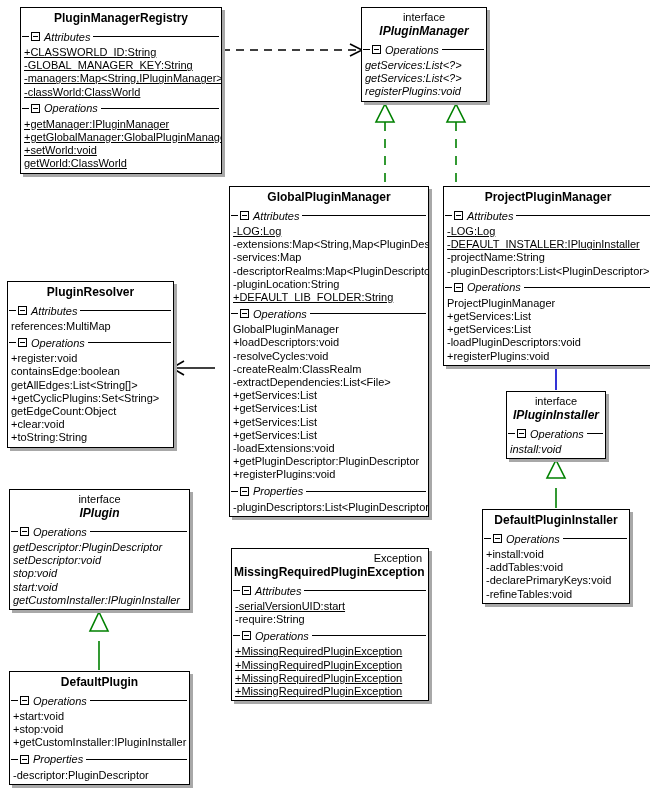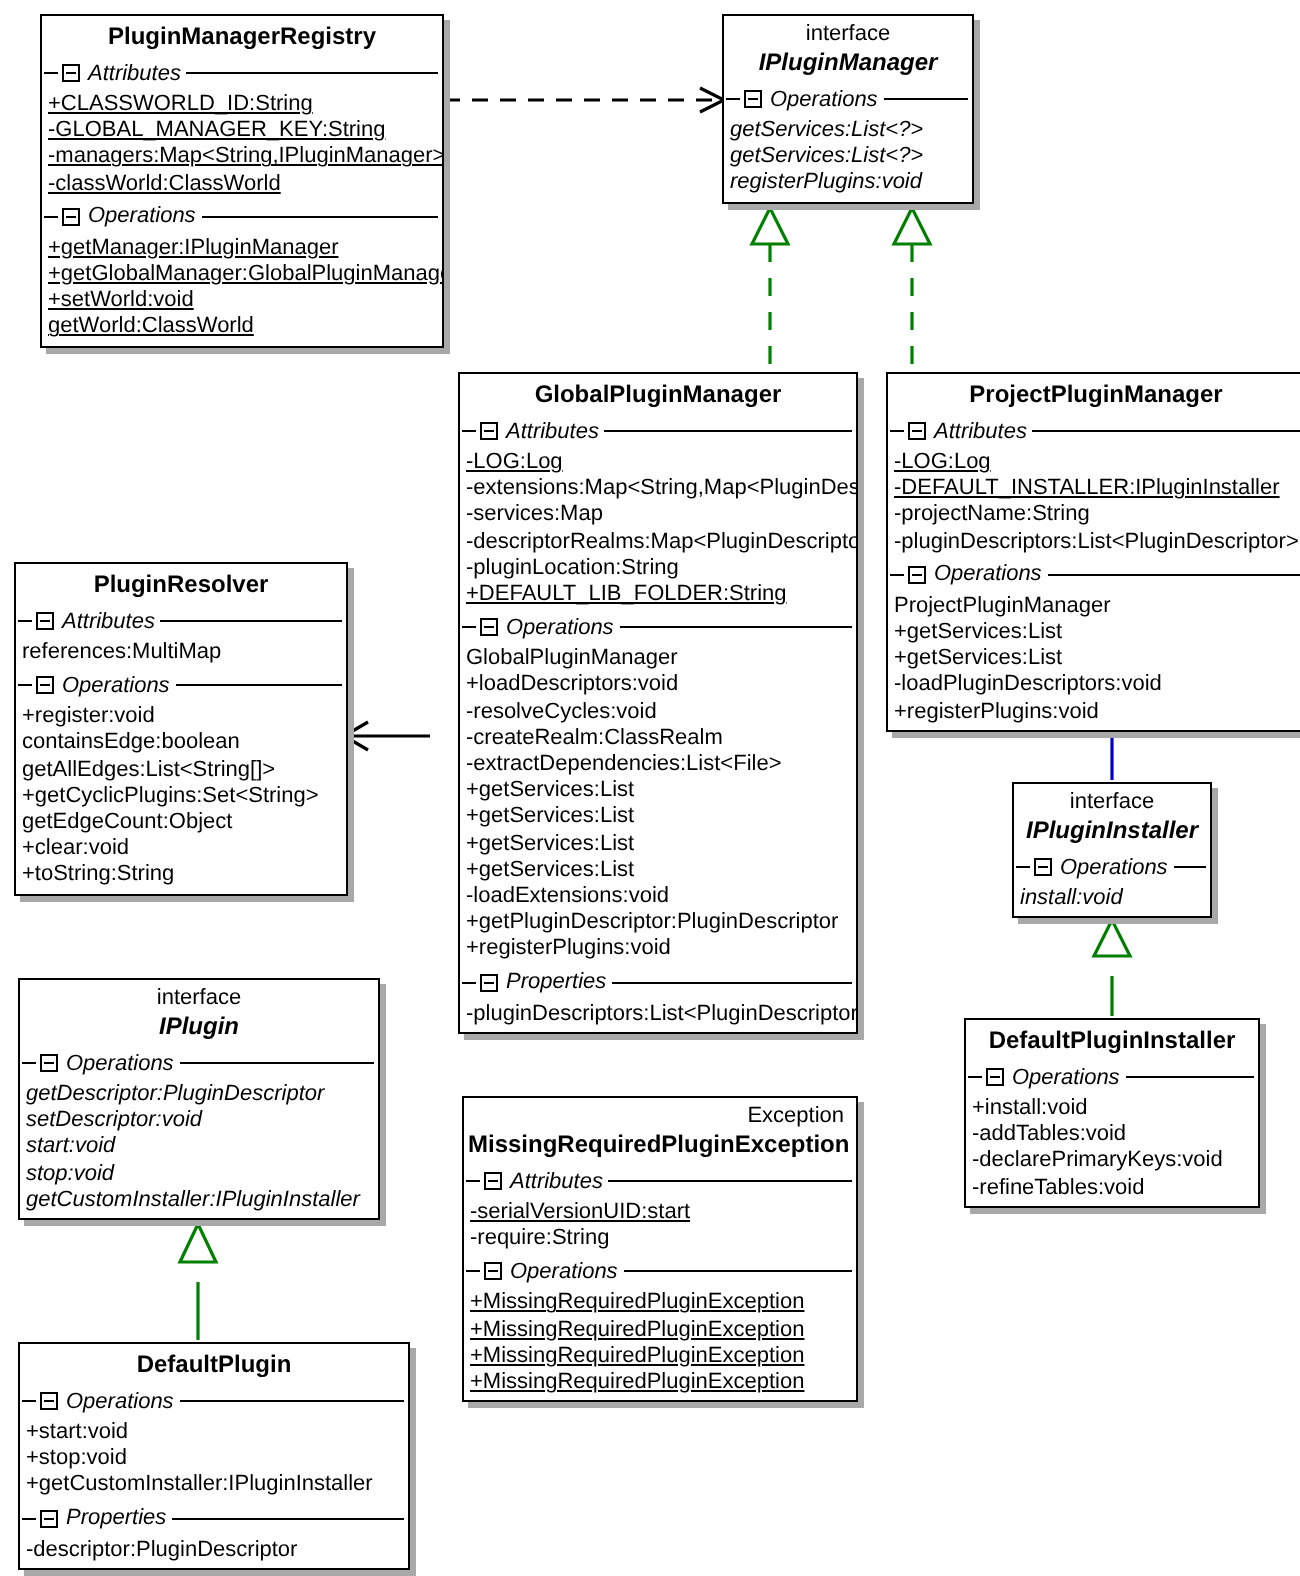--- a/index.html
+++ b/index.html
@@ -373,27 +373,27 @@
     </div>
     <div class="comp-head">
       <span class="comp-dash"></span>
       <span class="comp-toggle"></span>
       <span class="comp-label">Operations</span>
       <span class="comp-rule"></span>
     </div>
     <div class="comp-body">
       <div class="member italic">getDescriptor:PluginDescriptor</div>
       <div class="member italic">setDescriptor:void</div>
+      <div class="member italic">stop:void</div>
       <div class="member italic">start:void</div>
-      <div class="member italic">stop:void</div>
       <div class="member italic">getCustomInstaller:IPluginInstaller</div>
     </div>
   </div>
 
-  <div class="uml-box" style="left:9px; top:671px; width:196px;">
+  <div class="uml-box" style="left:9px; top:671px; width:181px;">
     <div class="uml-head">
       <div class="cls-name">DefaultPlugin</div>
     </div>
     <div class="comp-head">
       <span class="comp-dash"></span>
       <span class="comp-toggle"></span>
       <span class="comp-label">Operations</span>
       <span class="comp-rule"></span>
     </div>
     <div class="comp-body">

